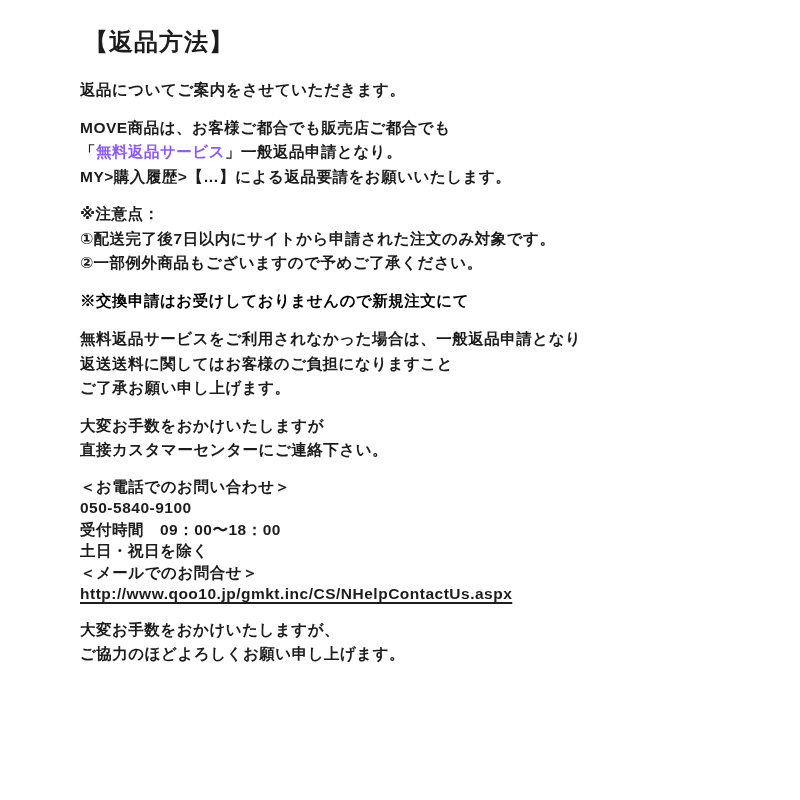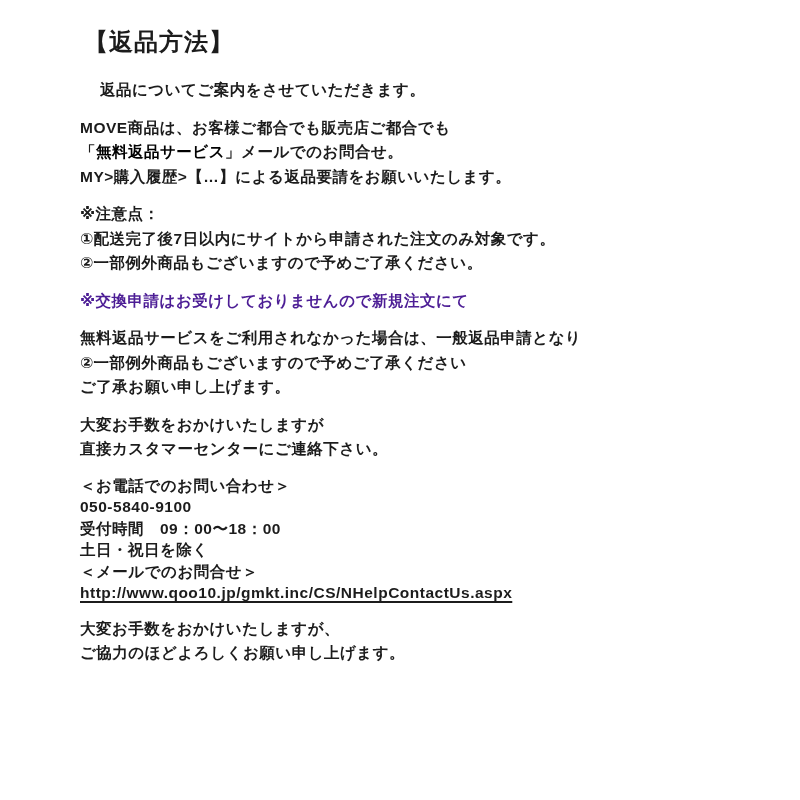--- a/index.html
+++ b/index.html
@@ -33,30 +33,30 @@
     margin: 0;
     margin-top: 13px;
     font-size: 15.5px;
     font-weight: bold;
     line-height: 24.5px;
     letter-spacing: 0.5px;
     color: #1c1c1c;
   }
   .para.first {
     margin-top: 20px;
-    margin-left: 20px;
   }
   .para .line {
     white-space: nowrap;
   }
   .red {
-    color: #000000;
+    color: #8b5cf6;
   }
   .para.warning .line {
-    color: #4c1d95;
+    color: #000000;
+    font-family: Liberation Mono, monospace;
   }
   .para.contact {
     line-height: 21.5px;
   }
   .para.closing {
   }
   .url-link {
     color: #1c1c1c;
     text-decoration: underline;
     text-underline-offset: 3px;
@@ -71,37 +71,37 @@
 <div class="doc">
 
   <h1 class="doc-title">【返品方法】</h1>
 
   <p class="para first">
     <span class="line">返品についてご案内をさせていただきます。</span>
   </p>
 
   <p class="para">
     <span class="line">MOVE商品は、お客様ご都合でも販売店ご都合でも</span><br>
-    <span class="line"><span>「</span><span class="red">無料返品サービス</span><span>」メールでのお問合せ。</span></span><br>
+    <span class="line"><span>「</span><span class="red">無料返品サービス</span><span>」一般返品申請となり。</span></span><br>
     <span class="line">MY&gt;購入履歴&gt;【…】による返品要請をお願いいたします。</span>
   </p>
 
   <p class="para">
     <span class="line">※注意点：</span><br>
     <span class="line">①配送完了後7日以内にサイトから申請された注文のみ対象です。</span><br>
     <span class="line">②一部例外商品もございますので予めご了承ください。</span>
   </p>
 
   <p class="para warning">
     <span class="line">※交換申請はお受けしておりませんので新規注文にて</span><br>
   </p>
 
   <p class="para">
     <span class="line">無料返品サービスをご利用されなかった場合は、一般返品申請となり</span><br>
-    <span class="line">②一部例外商品もございますので予めご了承ください</span><br>
+    <span class="line">返送送料に関してはお客様のご負担になりますこと</span><br>
     <span class="line">ご了承お願い申し上げます。</span>
   </p>
 
 
   <p class="para">
     <span class="line">大変お手数をおかけいたしますが</span><br>
     <span class="line">直接カスタマーセンターにご連絡下さい。</span>
   </p>
 
   <p class="para contact">

